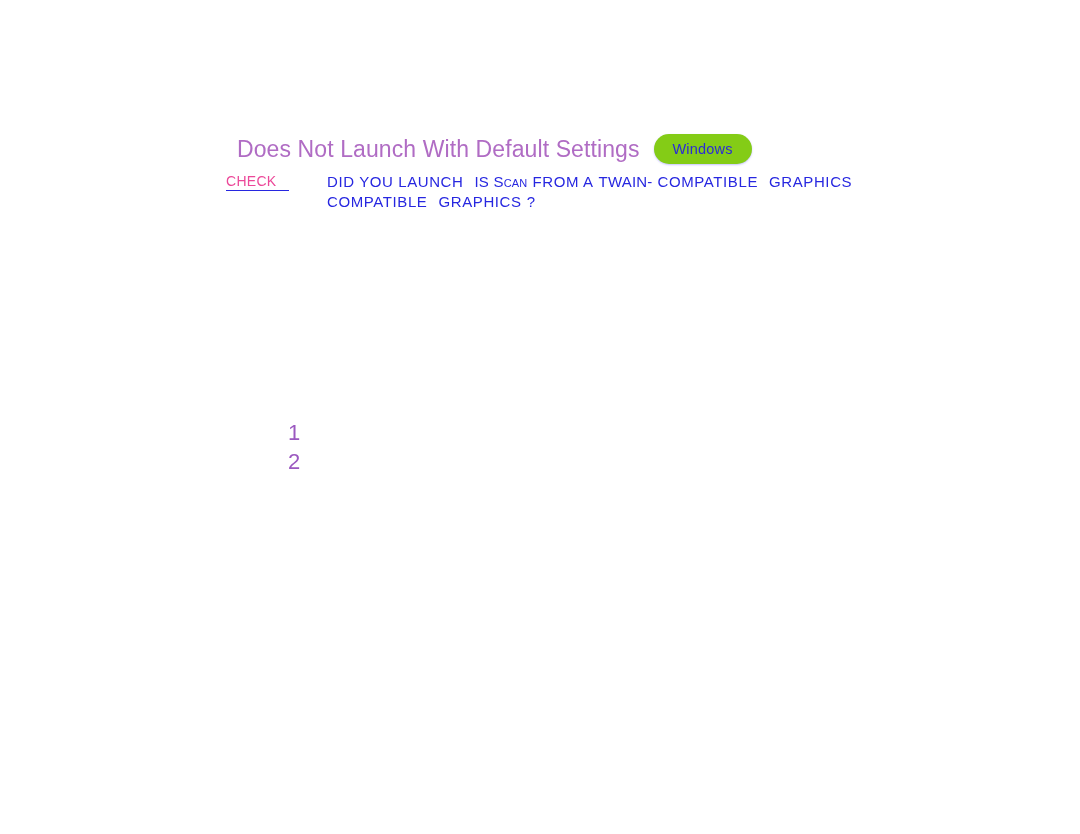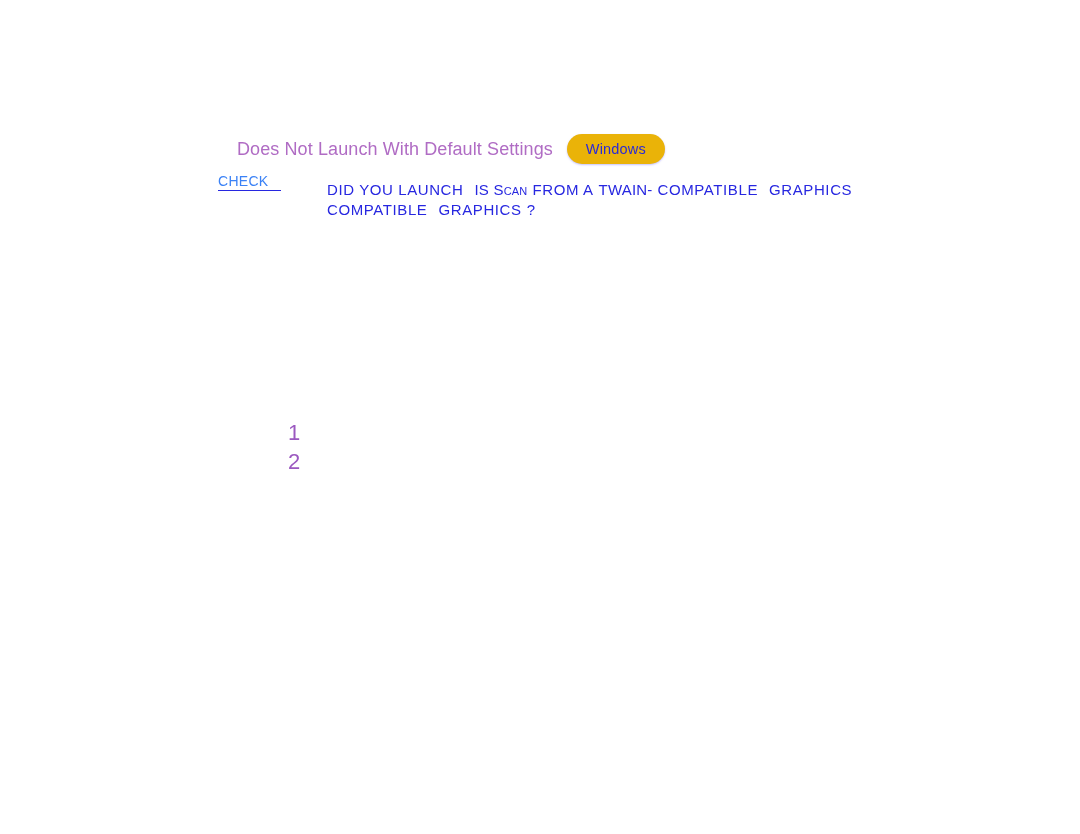--- a/index.html
+++ b/index.html
@@ -28,75 +28,75 @@
     left: 237px;
     top: 134px;
     display: flex;
     align-items: center;
     gap: 14px;
     white-space: nowrap;
   }
 
   .section-title {
     font-family: "Liberation Sans", sans-serif;
-    font-size: 18px;
+    font-size: 23px;
     font-weight: 400;
     letter-spacing: 0.1px;
     color: #b06cc4;
     line-height: 1;
     white-space: nowrap;
   }
 
   .platform-badge {
     display: inline-flex;
     align-items: center;
     justify-content: center;
     min-width: 98px;
     height: 30px;
     padding: 0 14px;
     border-radius: 15px;
-    background: #eab308;
+    background: #84cc16;
     color: #2a2ad8;
     font-family: "Liberation Sans", sans-serif;
     font-size: 14.5px;
     font-weight: 400;
     letter-spacing: 0.2px;
     box-shadow: 0 1px 2px rgba(90, 83, 245, 0.35);
     box-sizing: border-box;
   }
 
   
   .check-block {
     position: absolute;
     left: 210px;
     top: 172px;
     width: 760px;
   }
 
   .check-label {
     position: absolute;
-    left: 8px;
+    left: 16px;
     top: 2px;
-    color: #3b82f6;
+    color: #ec4899;
     font-family: "Liberation Sans", sans-serif;
     font-size: 14px;
     font-variant: small-caps;
     letter-spacing: 0.3px;
     border-bottom: 1.5px solid #2727e0;
     padding-bottom: 1px;
     padding-right: 12px;
     display: inline-block;
     line-height: 1.1;
     white-space: nowrap;
   }
 
   .check-body {
     position: absolute;
     left: 117px;
-    top: 8px;
+    top: 0;
     width: 640px;
     color: #2727e0;
     font-family: "Liberation Sans", sans-serif;
     font-size: 15px;
     font-variant: small-caps;
     letter-spacing: 0.6px;
     line-height: 20px;
   }
   .check-body .w { margin-right: 5px; }
   .check-body .prod { letter-spacing: 0.2px; }

